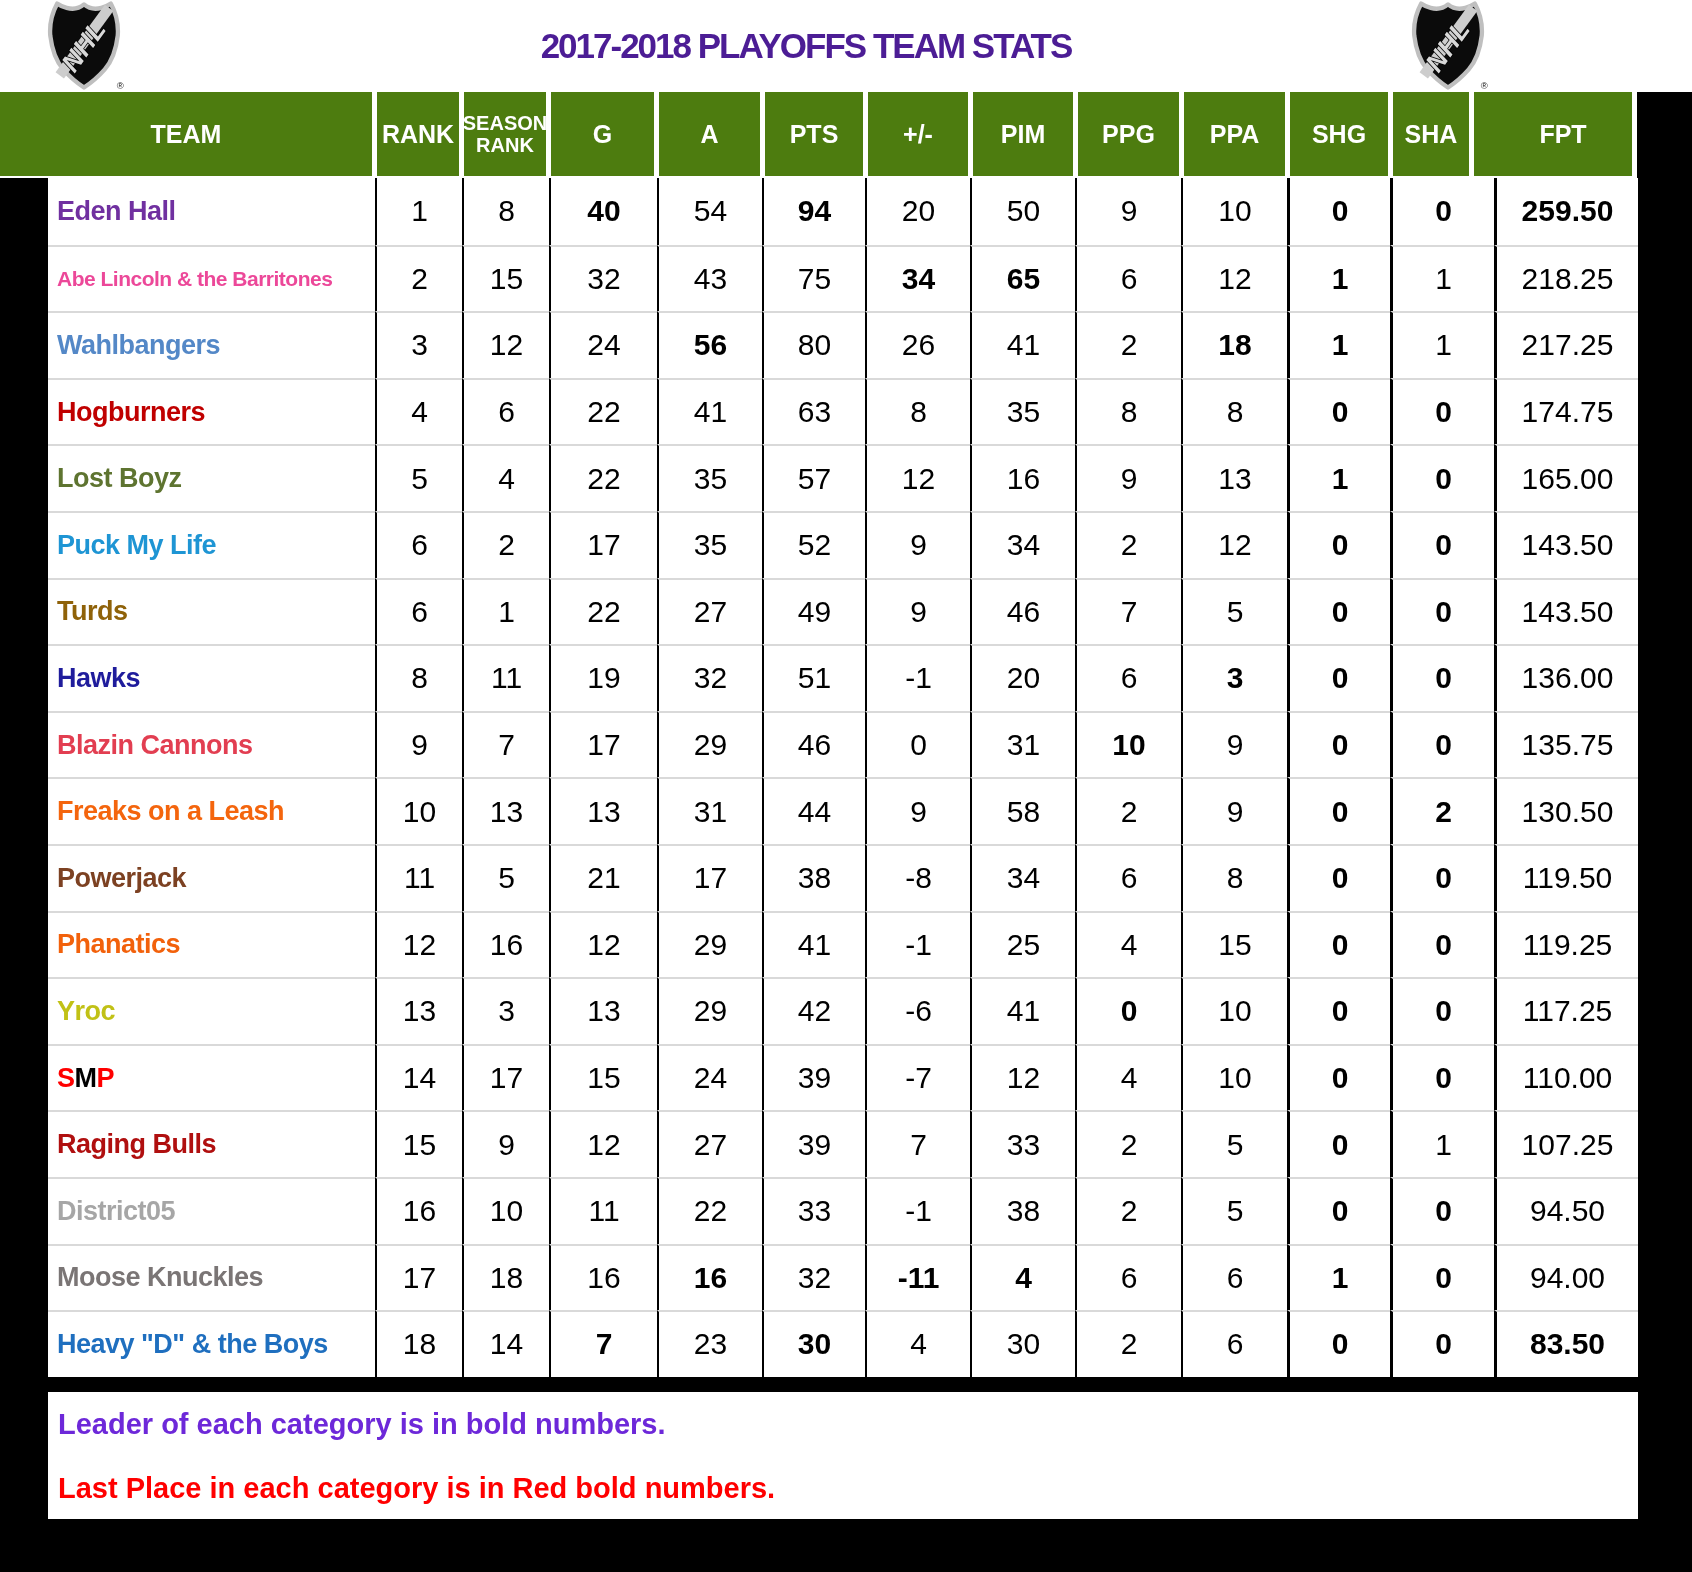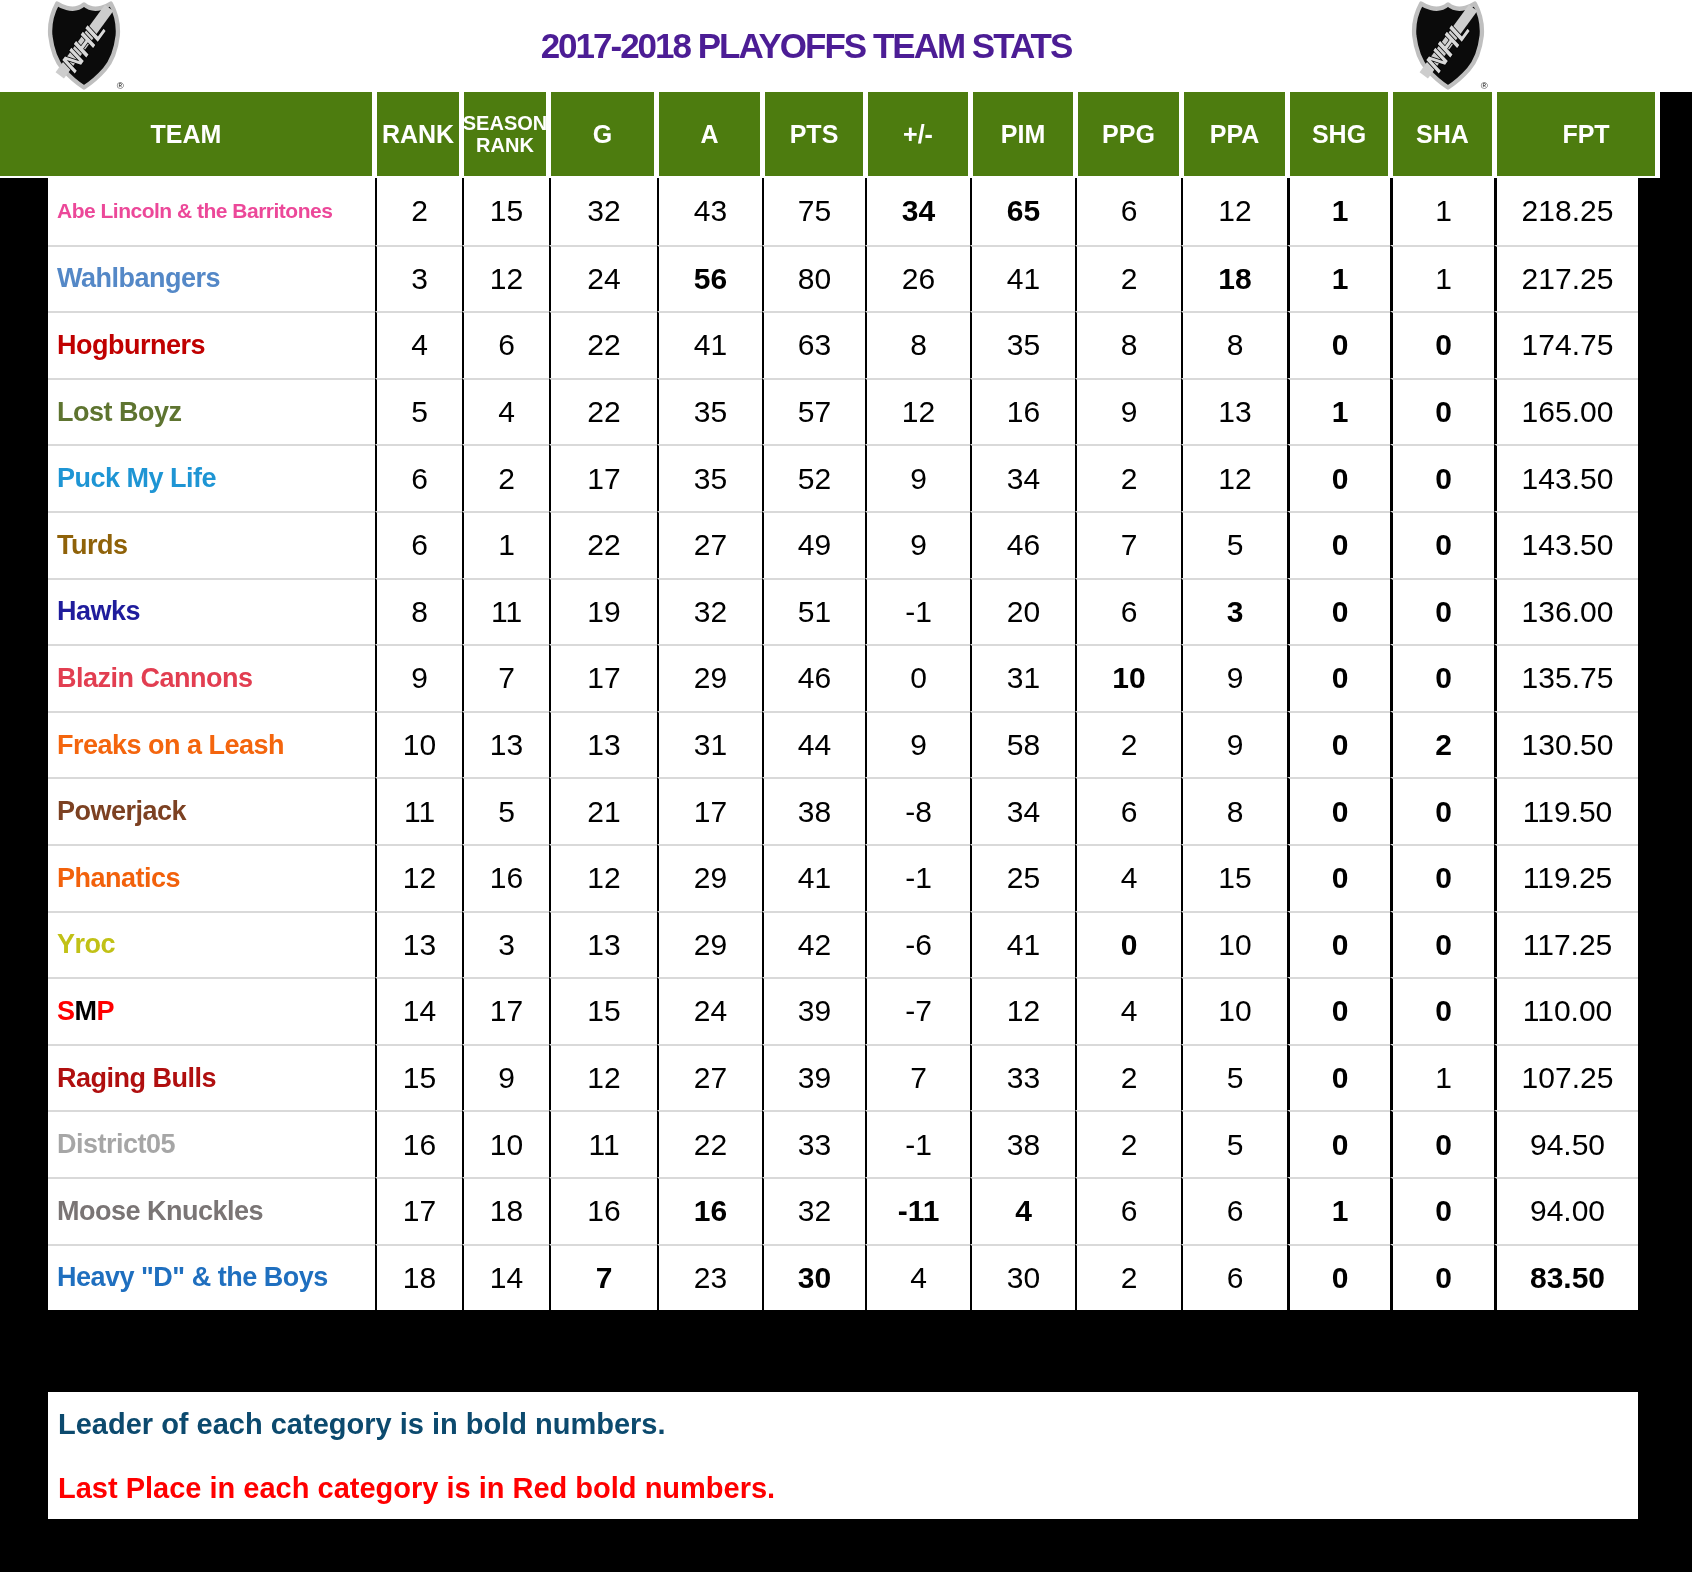--- a/index.html
+++ b/index.html
@@ -26,21 +26,21 @@
   .hcell:nth-child(2){width:82px;}
   .hcell:nth-child(3){width:82px;}
   .hcell:nth-child(4){width:103px;}
   .hcell:nth-child(5){width:101px;}
   .hcell:nth-child(6){width:98px;}
   .hcell:nth-child(7){width:100px;}
   .hcell:nth-child(8){width:100px;}
   .hcell:nth-child(9){width:101px;}
   .hcell:nth-child(10){width:101px;}
   .hcell:nth-child(11){width:98px;}
-  .hcell:nth-child(12){width:99px;}
+  .hcell:nth-child(12){width:76px;}
   .hcell:nth-child(13){width:138px;padding-left:20px;}
   .hfill{flex:1 1 auto;background:#000;height:86px;}
 
   
   .stats{position:absolute;left:48px;top:178px;}
   table{border-collapse:separate;border-spacing:0;table-layout:fixed;width:1590px;}
   td{height:66.6px;box-sizing:border-box;background:#fff;vertical-align:middle;
      overflow:hidden;white-space:nowrap;}
   tr + tr td{border-top:2px solid #d9d9d9;}
   td.team{text-align:left;padding-left:9px;}
@@ -110,20 +110,35 @@
           <col style="width: 105px;">
           <col style="width: 105px;">
           <col style="width: 106px;">
           <col style="width: 106px;">
           <col style="width: 103px;">
           <col style="width: 104px;">
           <col style="width: 144px;">
         </colgroup>
       <tbody id="tbody">
           <tr>
+            <td class="team"><span class="team-name" style="color: rgb(112, 48, 160);">Eden Hall</span></td>
+            <td class="num">1</td>
+            <td class="num">8</td>
+            <td class="num v-b">40</td>
+            <td class="num">54</td>
+            <td class="num v-b">94</td>
+            <td class="num">20</td>
+            <td class="num">50</td>
+            <td class="num">9</td>
+            <td class="num">10</td>
+            <td class="num b3 v-r">0</td>
+            <td class="num b3 v-r">0</td>
+            <td class="num b3 v-b">259.50</td>
+          </tr>
+          <tr>
             <td class="team"><span class="team-name small" style="color: #ec4899;">Abe Lincoln &amp; the Barritones</span></td>
             <td class="num">2</td>
             <td class="num">15</td>
             <td class="num">32</td>
             <td class="num">43</td>
             <td class="num">75</td>
             <td class="num v-b">34</td>
             <td class="num v-b">65</td>
             <td class="num">6</td>
             <td class="num">12</td>
@@ -369,17 +384,17 @@
             <td class="num">6</td>
             <td class="num b3 v-r">0</td>
             <td class="num b3 v-r">0</td>
             <td class="num b3 v-r">83.50</td>
           </tr>
         </tbody>
     </table>
   </div>
 
   <div class="footer">
-    <div class="note note1" style="color: #0c4a6e; text-align: right;">Leader of each category is in bold numbers.</div>
+    <div class="note note1" style="color: #6d28d9; text-align: right;">Leader of each category is in bold numbers.</div>
     <div class="note note2" style="color: rgb(255, 0, 0);">Last Place in each category is in Red bold numbers.</div>
   </div>
 
 </div>
 
 </body></html>

